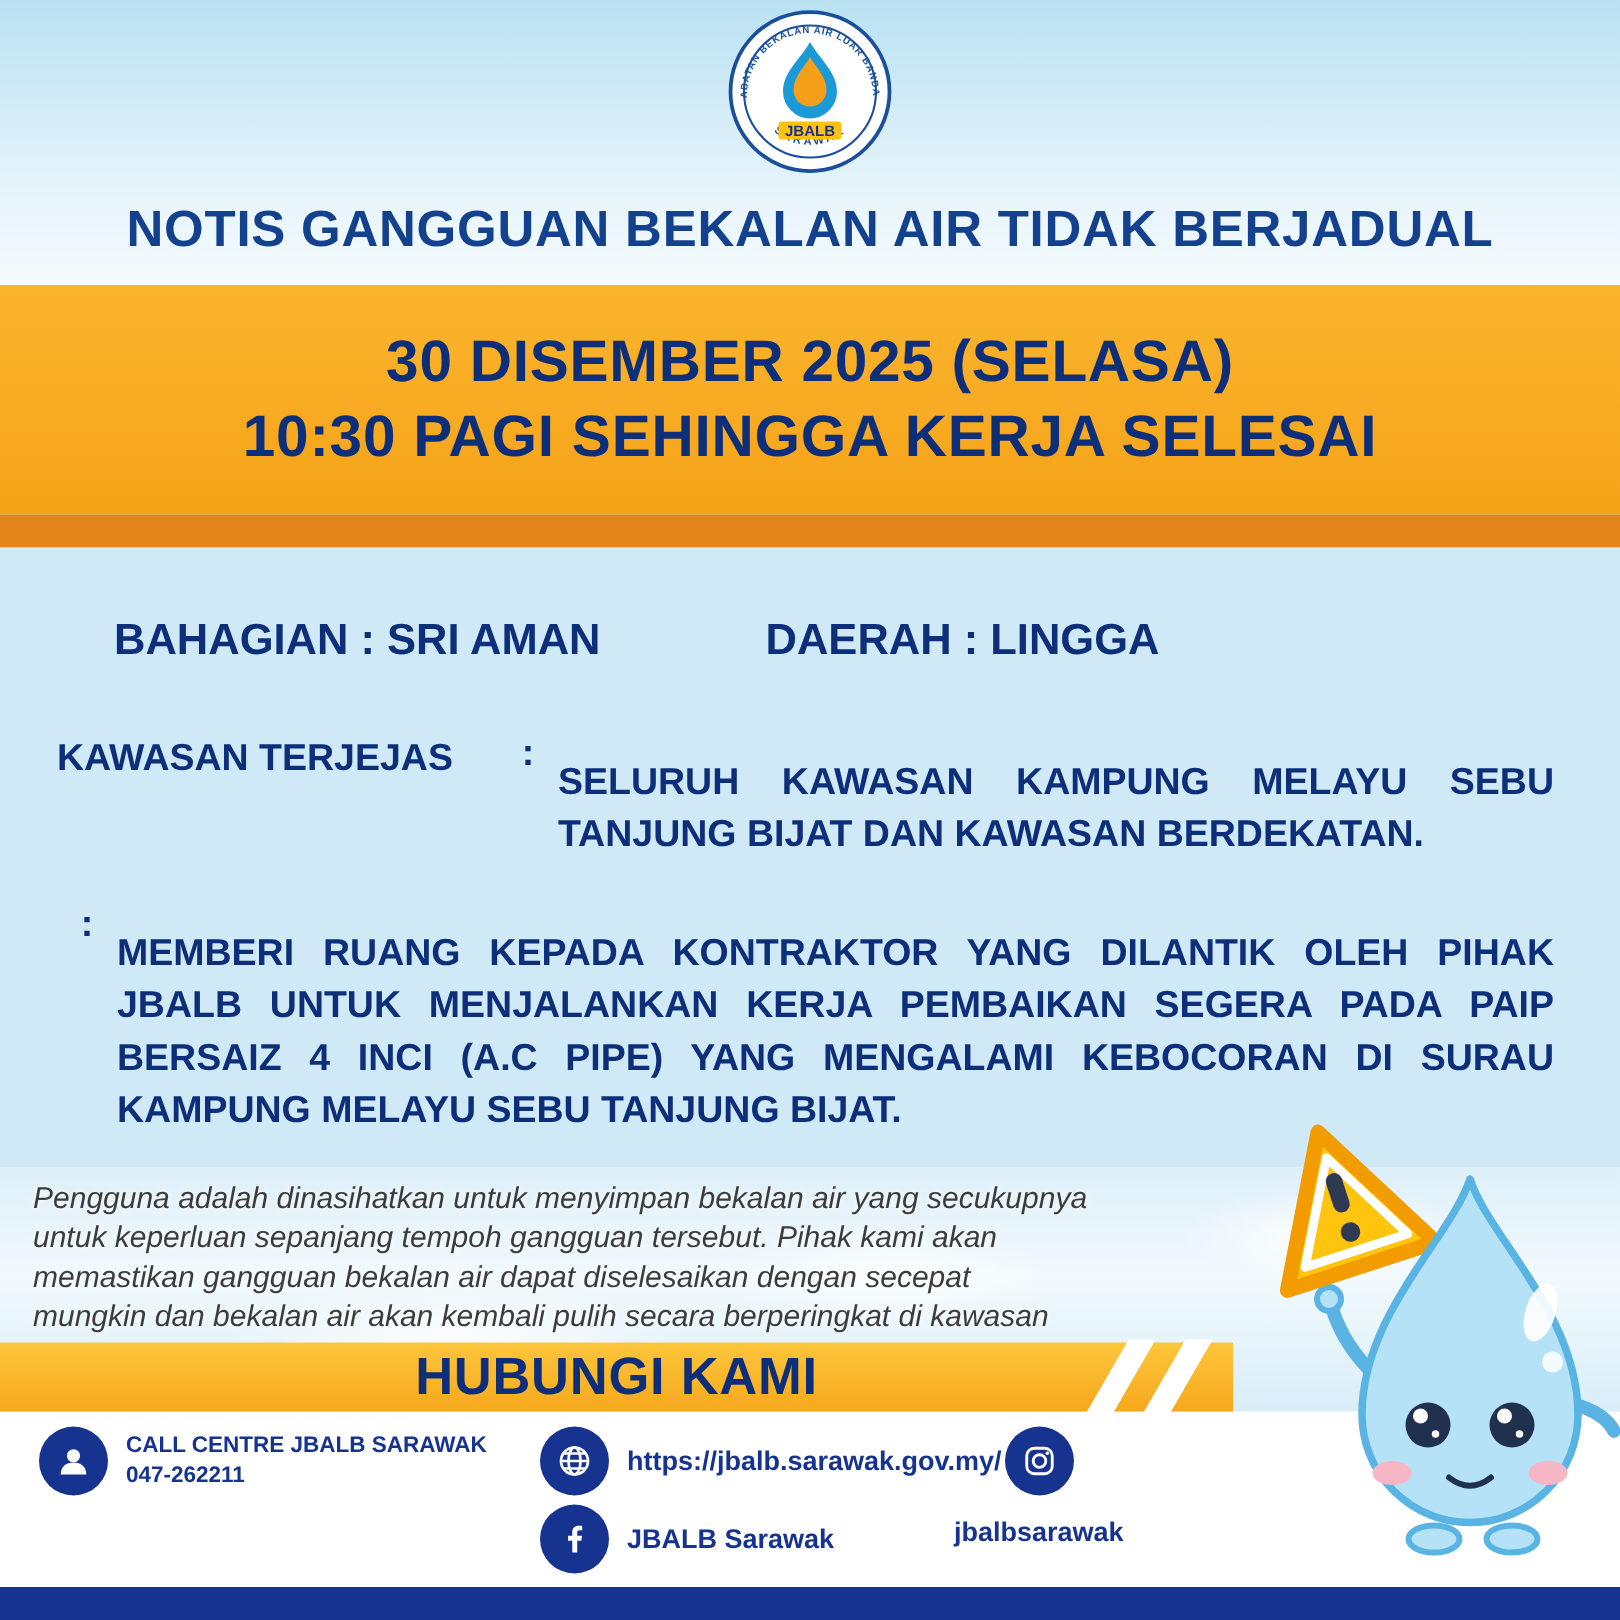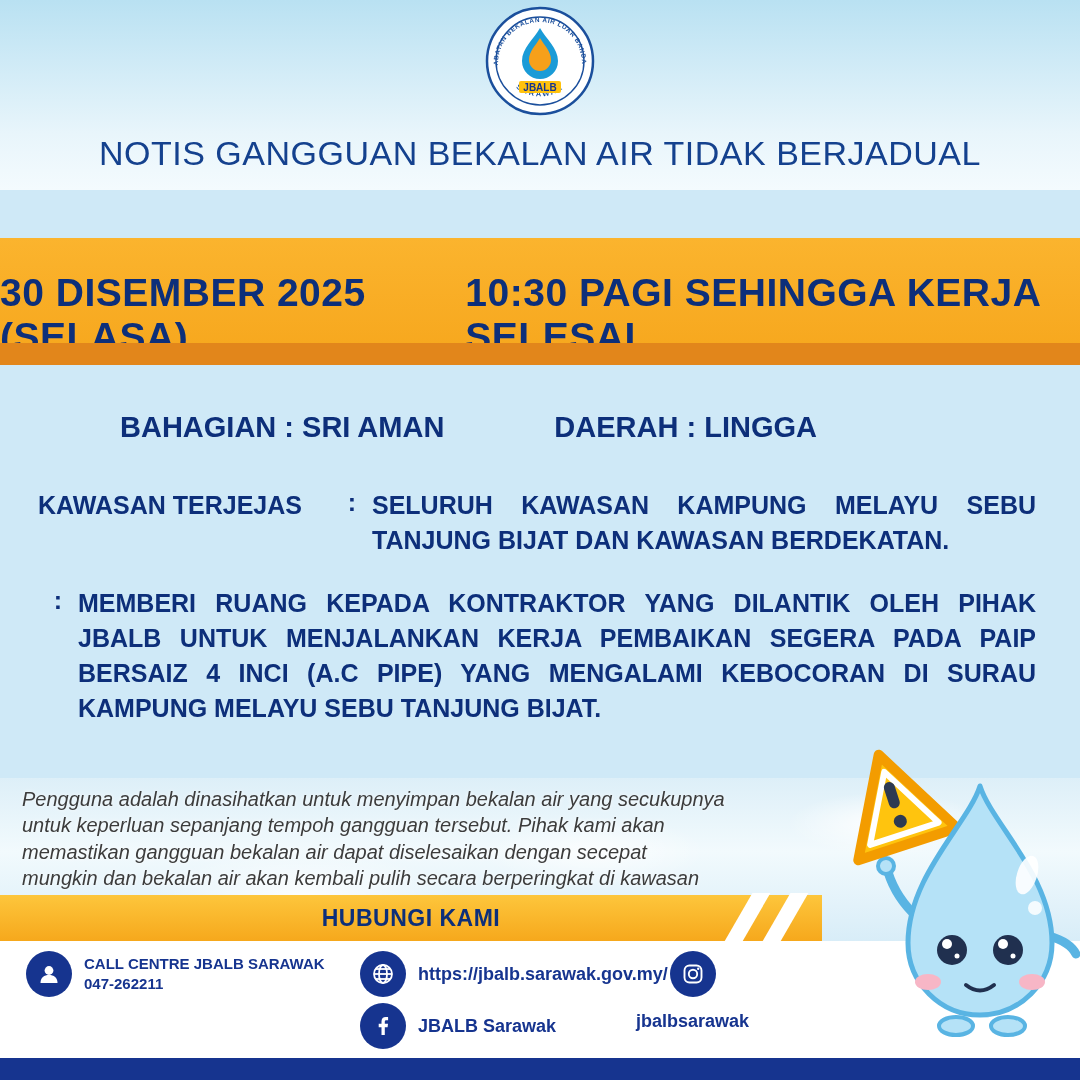--- a/index.html
+++ b/index.html
@@ -13,52 +13,51 @@
     background: #cfe9f7;
   }
   
   .top-section {
     position: absolute; top: 0; left: 0; width: 1080px; height: 190px;
     background: linear-gradient(180deg, #b9e1f2 0%, #e8f5fb 70%, #f4fbfe 100%);
   }
   .logo-wrap { position: absolute; top: 6px; left: 50%; transform: translateX(-50%); }
   .notice-title {
     position: absolute; top: 134px; width: 100%;
-    text-align: center; font-size: 34px; font-weight: 400;
+    text-align: center; font-size: 34px; font-weight: 700;
     color: #14418e; letter-spacing: 0.5px;
   }
   
   .banner {
     position: absolute; top: 190px; left: 0; width: 1080px; height: 153px;
     background: linear-gradient(180deg, #fbb42e 0%, #f5a318 100%);
-    display: flex; justify-content: flex-end; align-items: center;
+    display: flex; flex-direction: column; justify-content: center; align-items: center;
     gap: 6px;
-    margin-top: 48px;
   }
   .banner-line {
     font-size: 39px; font-weight: 700; color: #0d2f7a; letter-spacing: 0.5px;
   }
   .banner-strip {
     position: absolute; top: 343px; left: 0; width: 1080px; height: 22px;
     background: #e2861b;
   }
   
   .body-section {
     position: absolute; top: 365px; left: 0; width: 1080px; height: 415px;
     background: #cfe9f7;
   }
   .region-row {
-    display: flex; padding: 46px 0 0 120px; gap: 110px;
+    display: flex; padding: 46px 0 0 76px; gap: 110px;
     font-size: 29px; font-weight: 700; color: #0d2f7a;
   }
   .details { padding: 44px 44px 0 38px; }
   .detail-row { display: flex; margin-bottom: 28px; color: #0d2f7a; }
   .detail-label { width: 294px; flex-shrink: 0; font-size: 25px; font-weight: 700; line-height: 1.4; }
   .detail-sep   { width: 40px;  flex-shrink: 0; font-size: 25px; font-weight: 700; text-align: center; }
-  .detail-text  { flex: 1; font-size: 25px; font-weight: 700; line-height: 1.4; text-align: justify; }
+  .detail-text  { flex: 1; font-size: 25px; font-weight: 700; line-height: 1.4; text-align: justify; margin-top: 16px; }
   
   .advisory-band {
     position: absolute; top: 778px; left: 0; width: 1080px; height: 163px;
     background:
       radial-gradient(ellipse 140px 45px at 82% 28%, rgba(255,255,255,0.95), transparent 70%),
       radial-gradient(ellipse 220px 60px at 28% 72%, rgba(255,255,255,0.85), transparent 70%),
       radial-gradient(ellipse 160px 50px at 55% 45%, rgba(255,255,255,0.7), transparent 70%),
       linear-gradient(180deg, #ddeff8 0%, #f2fafd 45%, #d8edf8 100%);
   }
   .advisory {
@@ -67,21 +66,21 @@
     color: #3c3c3c; line-height: 1.32;
     text-shadow: 0 0 4px rgba(255,255,255,0.9);
   }
   
   .contact-bar {
     position: absolute; top: 895px; left: 0; width: 822px; height: 46px;
     background: linear-gradient(180deg, #fdc63c 0%, #f6a81c 100%);
     display: flex; align-items: center; justify-content: center;
     z-index: 3;
   }
-  .contact-bar-title { font-size: 23px; font-weight: 700; color: #0d2f7a; letter-spacing: 0.5px; }
+  .contact-bar-title { font-size: 35px; font-weight: 700; color: #0d2f7a; letter-spacing: 0.5px; }
   .bar-stripe {
     position: absolute; top: -2px; height: 50px; width: 18px;
     background: #ffffff; transform: skewX(-30deg);
   }
   .bar-stripe.s1 { right: 66px; }
   .bar-stripe.s2 { right: 28px; }
   
   .contact-section {
     position: absolute; top: 941px; left: 0; width: 1080px; height: 117px;
     background: #ffffff;

